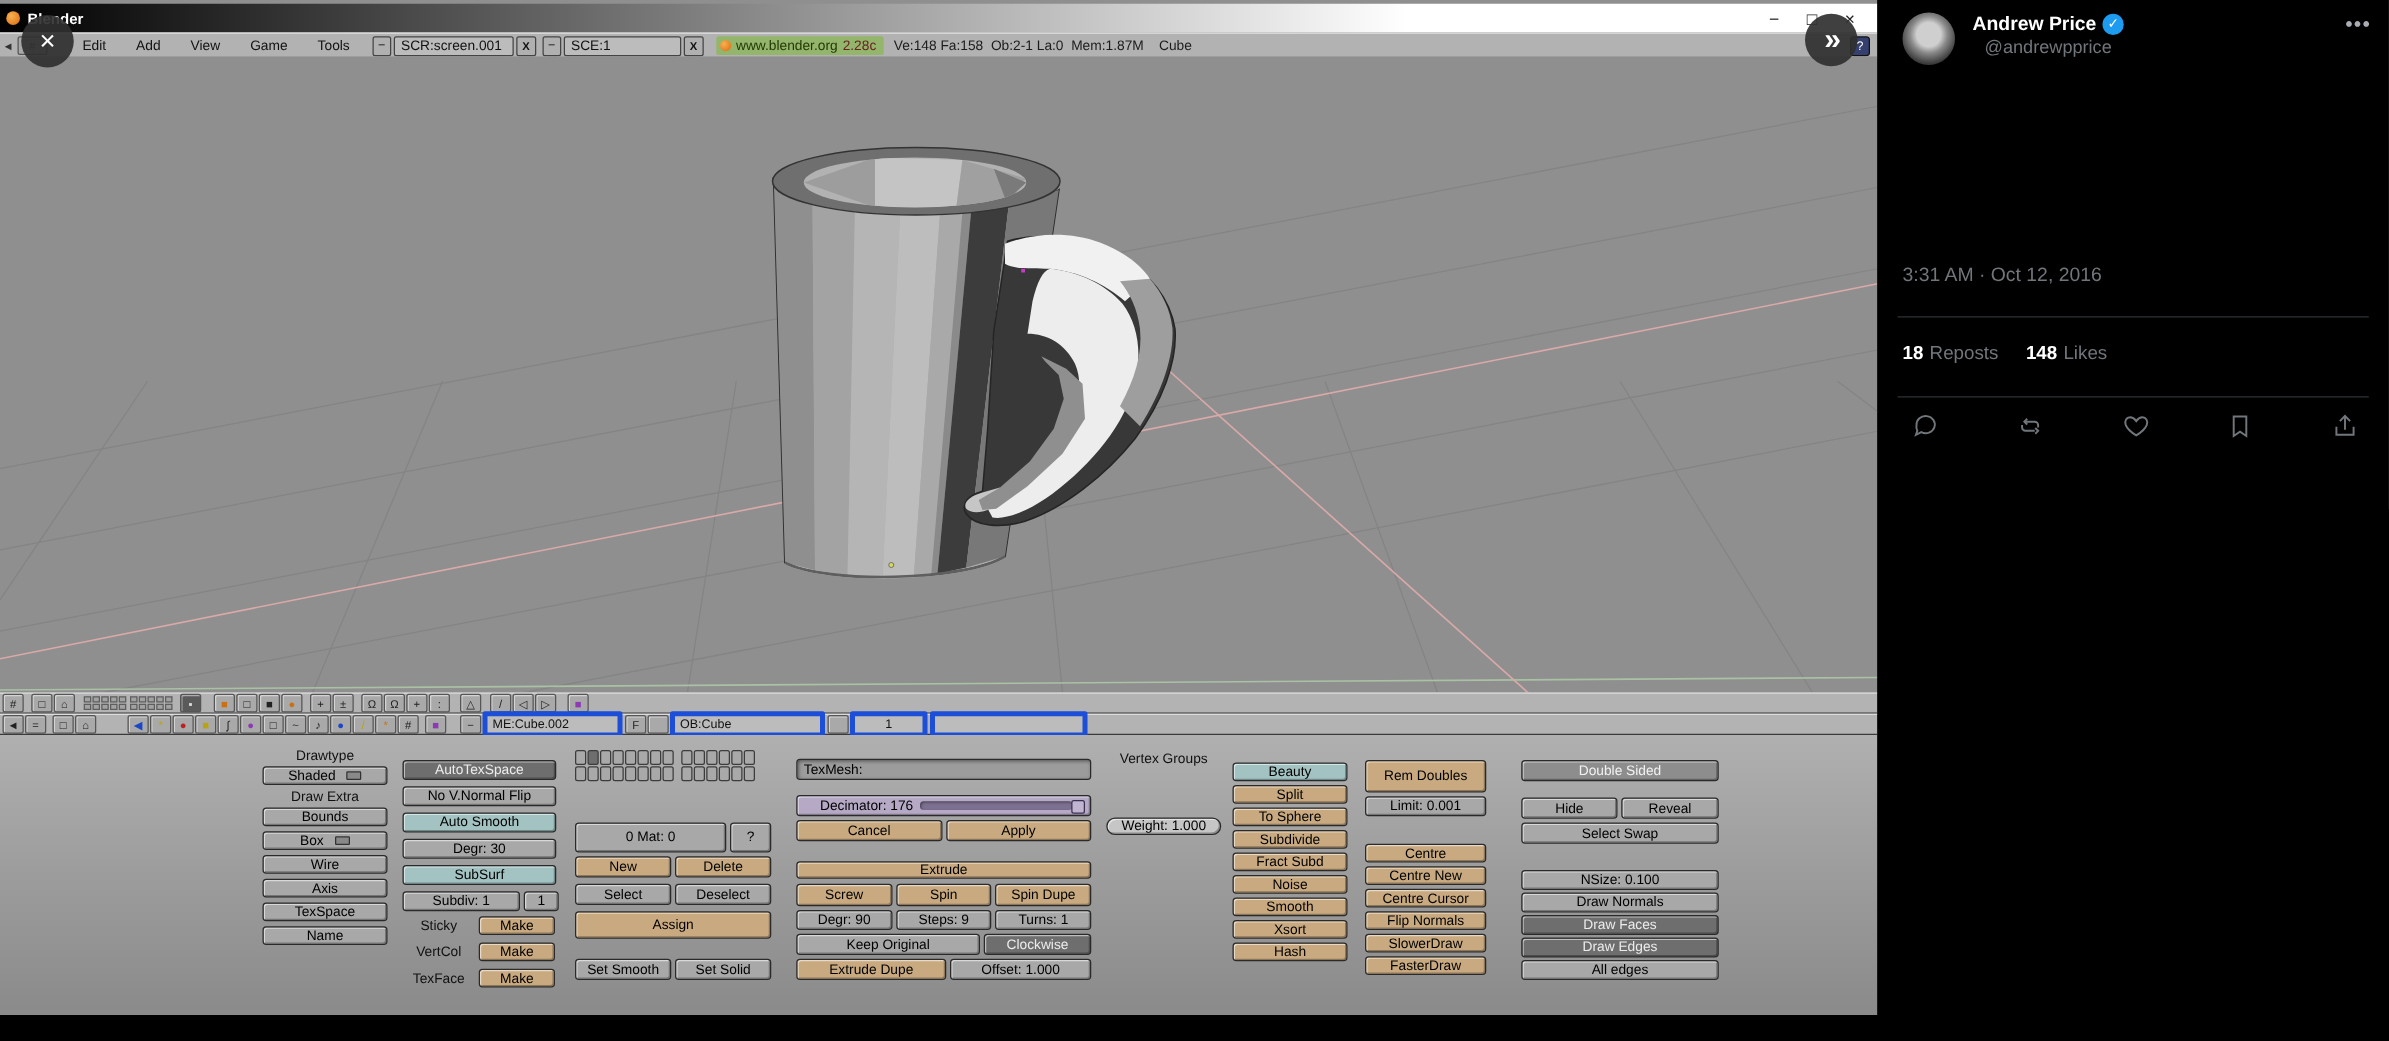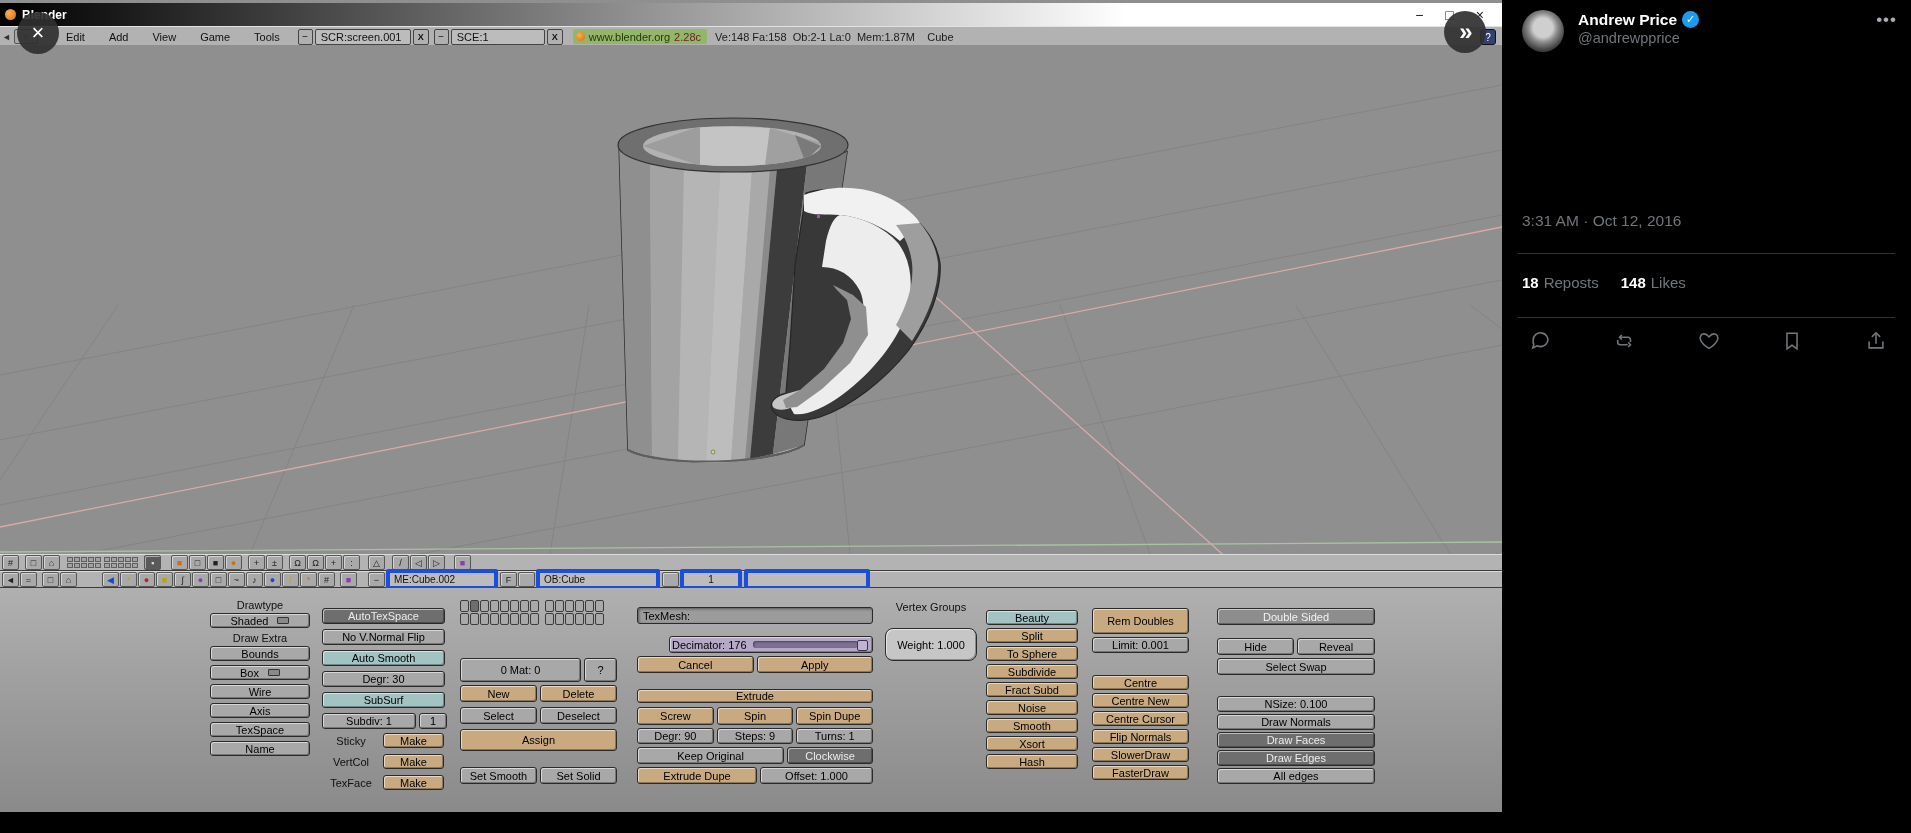--- a/index.html
+++ b/index.html
@@ -63,42 +63,42 @@
         font-size:11px;display:flex;align-items:center;justify-content:center;color:#000;
         white-space:nowrap;overflow:hidden;cursor:default;}
   .gray{background:#a8a8a8;} .tan{background:#c9aa80;} .teal{background:#a3c3c3;}
   .dark{background:#6e6e6e;color:#ececec;} .press{background:#8d8d8d;color:#f2f2f2;}
   .lab{background:none;border:none;box-shadow:none;font-size:11px;color:#101010;}
   .drop{background:#a8a8a8;}
   .drop::after{content:"";width:10px;height:5px;background:#898989;border:1px solid #333;border-radius:1px;margin-left:9px;}
   .field{background:#9c9c9c;justify-content:flex-start;padding-left:5px;
          box-shadow:inset 1px 1px 3px rgba(0,0,0,.45);}
   .weight{background:#c6c6c6;border-radius:8px;}
-  .slider{background:#b6a9c6;justify-content:flex-start;padding-left:2px;position:relative;margin-left:32px;}
+  .slider{background:#b6a9c6;justify-content:flex-start;padding-left:18px;position:relative;}
   .slider::before{content:"";position:absolute;right:14px;top:4px;height:7px;width:52%;
                   background:#7c7191;border-radius:3px;box-shadow:inset 1px 1px 2px rgba(0,0,0,.4);}
   .slider::after{content:"";position:absolute;right:4px;top:3px;height:9px;width:9px;
                  background:#c0b4d0;border:1px solid #3a3050;border-radius:2px;}
   .matgrid{display:flex;gap:6px;}
   .matblk{display:grid;grid-auto-rows:12px;gap:1px;}
   .matc{background:#a9a9a9;border:1px solid #3c3c3c;border-radius:2px;}
   .matc.sel{background:#6e6e6e;}
   
   .ovbtn{position:absolute;width:42px;height:42px;border-radius:50%;background:rgba(48,48,48,.92);
          color:#fff;display:flex;align-items:center;justify-content:center;cursor:pointer;z-index:9;}
   .ovbtn.close{left:17px;top:12px;font-size:22px;}
   .ovbtn.next{left:1444px;top:11px;font-size:24px;font-weight:bold;letter-spacing:-2px;}
   .banner{position:absolute;left:0;top:812px;width:1911px;height:21px;background:#0b0f14;overflow:hidden;}
   .banner div{position:absolute;left:483px;top:4px;font-size:28px;font-weight:bold;color:#3a434d;}
   
   .tweet{position:absolute;left:1502px;top:0;width:409px;height:833px;background:#000;color:#e7e9ea;}
   .thead{position:absolute;left:20px;top:10px;right:14px;display:flex;}
   .avatar{width:42px;height:42px;border-radius:50%;flex:none;
           background:radial-gradient(circle at 50% 42%,#cfcfcf 0 30%,#8a8a8a 46%,#3c3c3c 72%,#222 100%);}
-  .names{margin-left:14px;line-height:1.25;}
+  .names{margin-left:14px;line-height:1.25;text-align:center;}
   .nrow{display:flex;align-items:center;gap:5px;}
   .uname{font-size:15.5px;font-weight:bold;color:#fff;}
   .vbadge{width:17px;height:17px;border-radius:50%;background:#1d9bf0;color:#fff;font-size:11px;
           display:flex;align-items:center;justify-content:center;}
   .handle{font-size:14.5px;color:#71767b;}
   .more{margin-left:auto;color:#a8adb3;font-size:17px;letter-spacing:1px;cursor:pointer;}
   .ttext{position:absolute;left:20px;top:70px;width:372px;font-size:18.5px;line-height:1.55;color:#f3f5f6;}
   .tlink{color:#1d9bf0;cursor:pointer;}
   .tstamp{position:absolute;left:20px;top:212px;font-size:15.5px;color:#71767b;}
   .tdiv{position:absolute;left:16px;right:16px;height:1px;background:#2f3336;}
@@ -441,21 +441,21 @@
           </div>
           <div class="prow" style="height: 17px; margin-top: 3px;">
             <div class="pbtn tan" style="flex: 0 0 auto; width: 118px;">Extrude Dupe</div>
             <div class="pbtn gray">Offset: 1.000</div>
           </div>
         </div>
         <div class="pgroup" style="left: 885px; top: 13px; width: 92px;">
           <div class="prow" style="height: 12px;">
             <div class="pbtn lab">Vertex Groups</div>
           </div>
-          <div class="prow" style="height: 33px; margin-top: 15px;">
+          <div class="prow" style="height: 17px; margin-top: 38px; align-items: flex-end;">
             <div class="pbtn weight">Weight: 1.000</div>
           </div>
         </div>
         <div class="pgroup" style="left: 986px; top: 22px; width: 92px;">
           <div class="prow" style="height: 15px;">
             <div class="pbtn teal">Beauty</div>
           </div>
           <div class="prow" style="height: 15px; margin-top: 3px;">
             <div class="pbtn tan">Split</div>
           </div>

